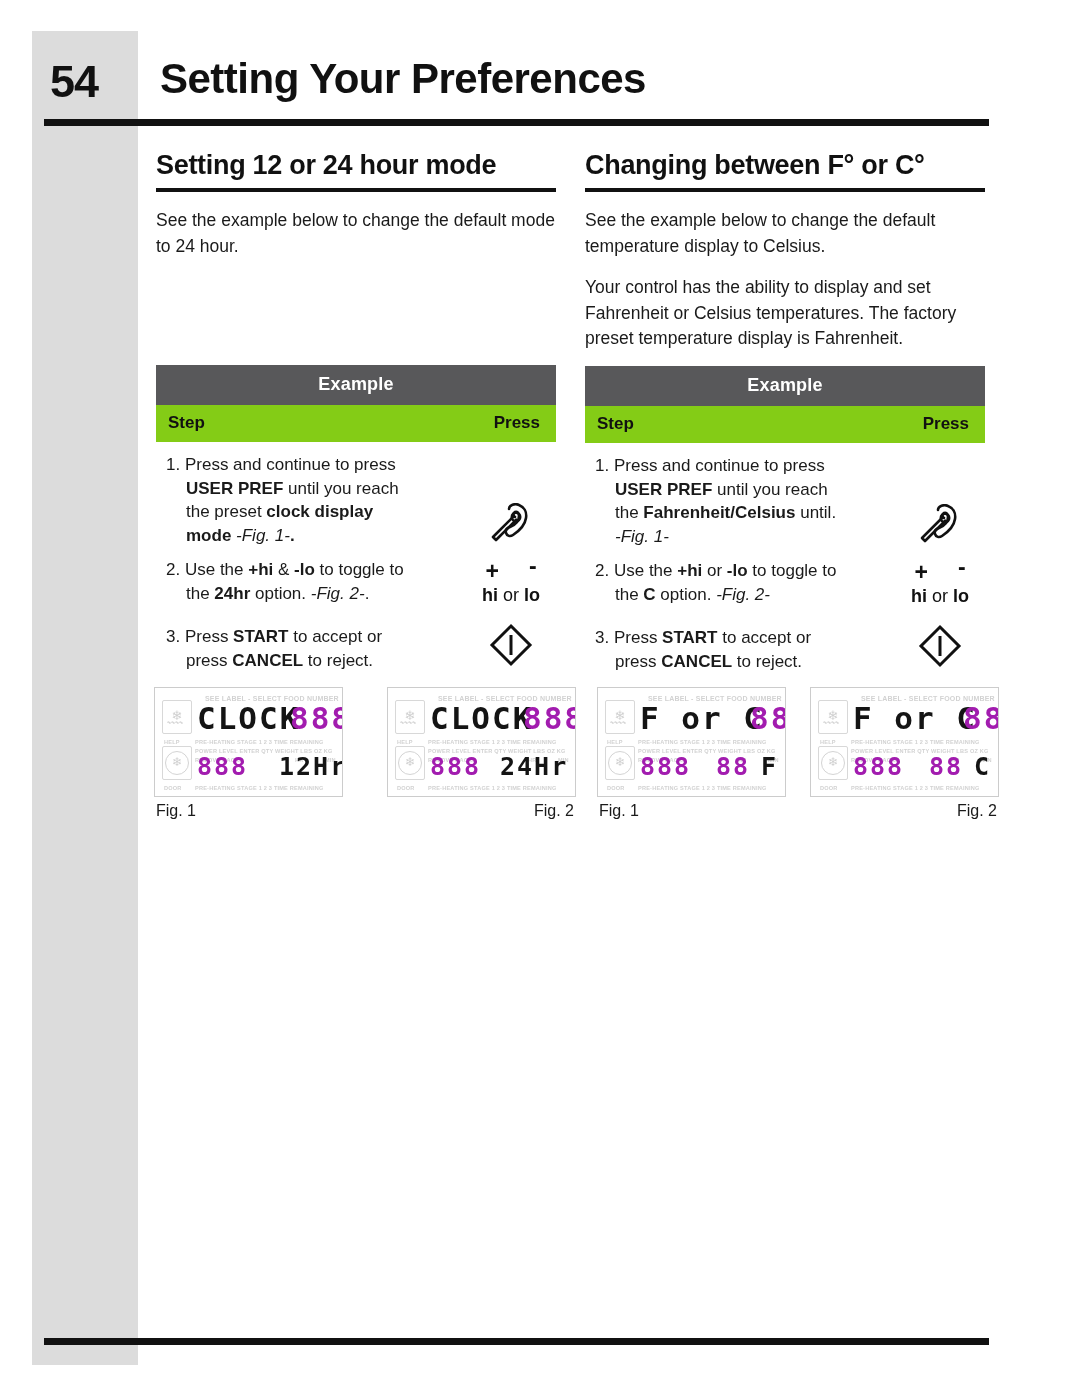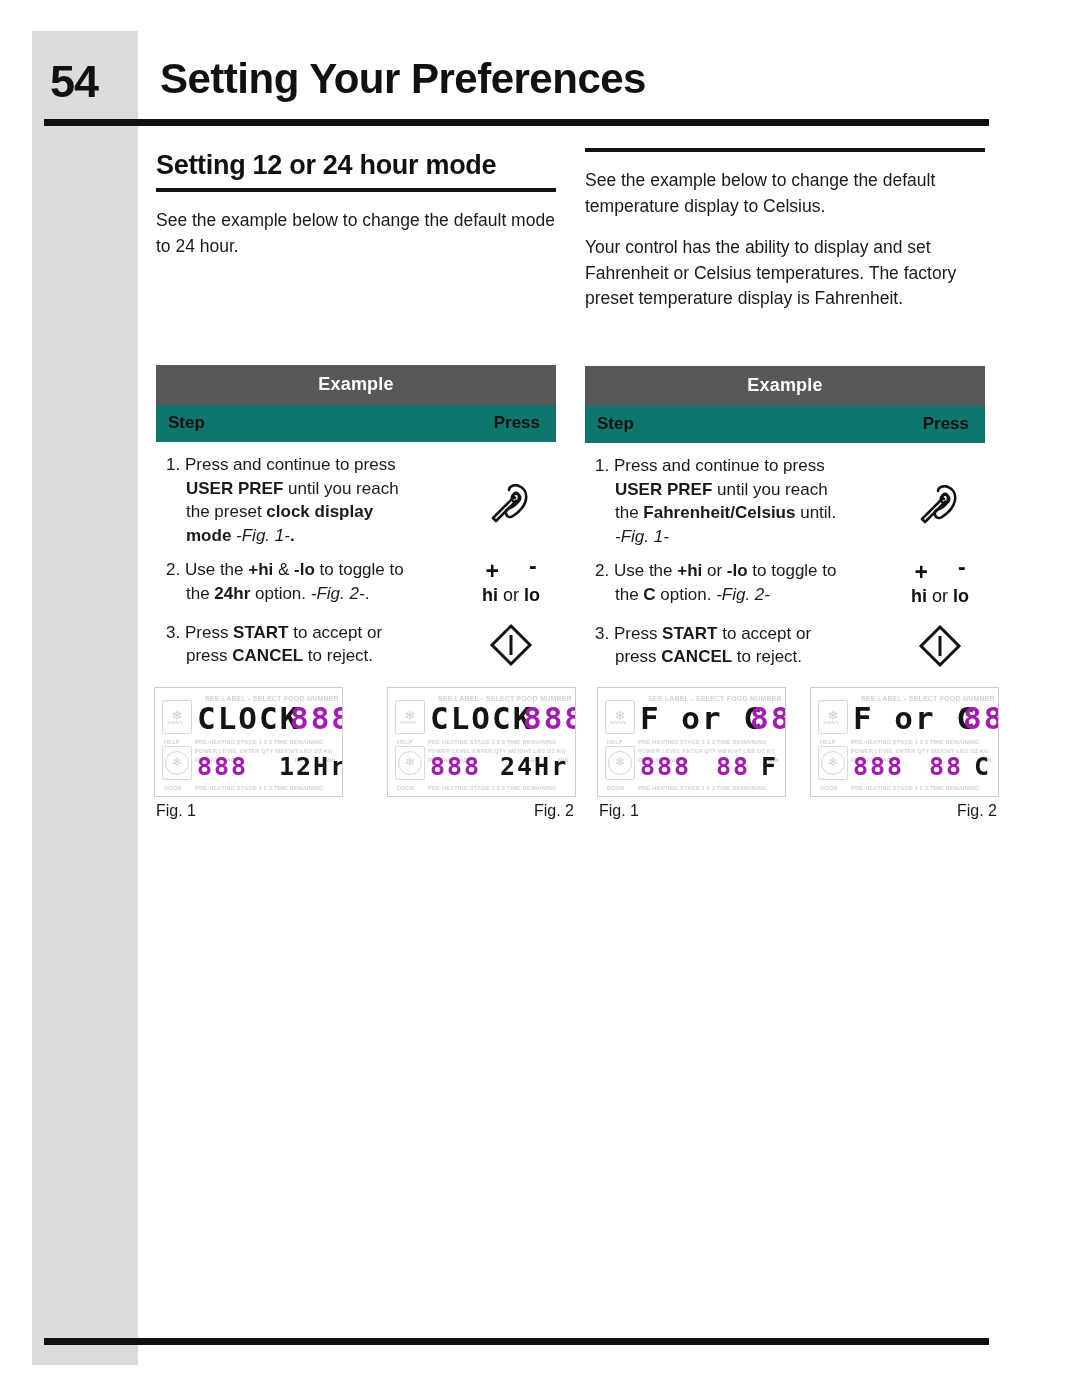--- a/index.html
+++ b/index.html
@@ -60,27 +60,27 @@
   .ex-table{position:absolute;width:400px;}
   .ex-left{left:156px;top:365px;}
   .ex-right{left:585px;top:366px;}
 
   .ex-title{
     background:#58585a;color:#ffffff;
     font-size:18px;font-weight:bold;text-align:center;
     padding:9px 0 10px 0;letter-spacing:.2px;
   }
   .ex-subhead{
-    background:#0f766e;color:#111;
+    background:#84cc16;color:#111;
     font-size:17px;font-weight:bold;
     display:flex;justify-content:space-between;
     padding:8px 16px 9px 12px;
   }
   .ex-row{
-    display:flex;align-items:center;
+    display:flex;align-items:flex-end;
     padding:11px 0 0 0;min-height:40px;
   }
   .ex-step{
     flex:0 0 300px;font-size:17px;line-height:23.5px;color:#1a1a1a;
     padding-left:10px;
   }
   .ex-press{
     flex:1;display:flex;flex-direction:column;align-items:center;
     justify-content:flex-start;padding-top:4px;
   }
@@ -241,20 +241,21 @@
           <svg width="46" height="46" viewBox="0 0 46 46">
             <path d="M23 4 L42 23 L23 42 L4 23 Z" fill="none" stroke="#111" stroke-width="3"></path>
             <line x1="23" y1="13" x2="23" y2="33" stroke="#111" stroke-width="3"></line>
           </svg>
         </span>
       </div>
     </div>
   </div>
 
   <div class="col col-right">
+    <div class="sec-head">Changing between F° or C°</div>
     <div class="sec-rule"></div>
     <p class="body-p">See the example below to change the default temperature display to Celsius.</p>
     <p class="body-p">Your control has the ability to display and set Fahrenheit or Celsius temperatures. The factory preset temperature display is Fahrenheit.</p>
   </div>
 
   <div class="ex-table ex-right">
     <div class="ex-title">Example</div>
     <div class="ex-subhead">
       <span>Step</span>
       <span>Press</span>

